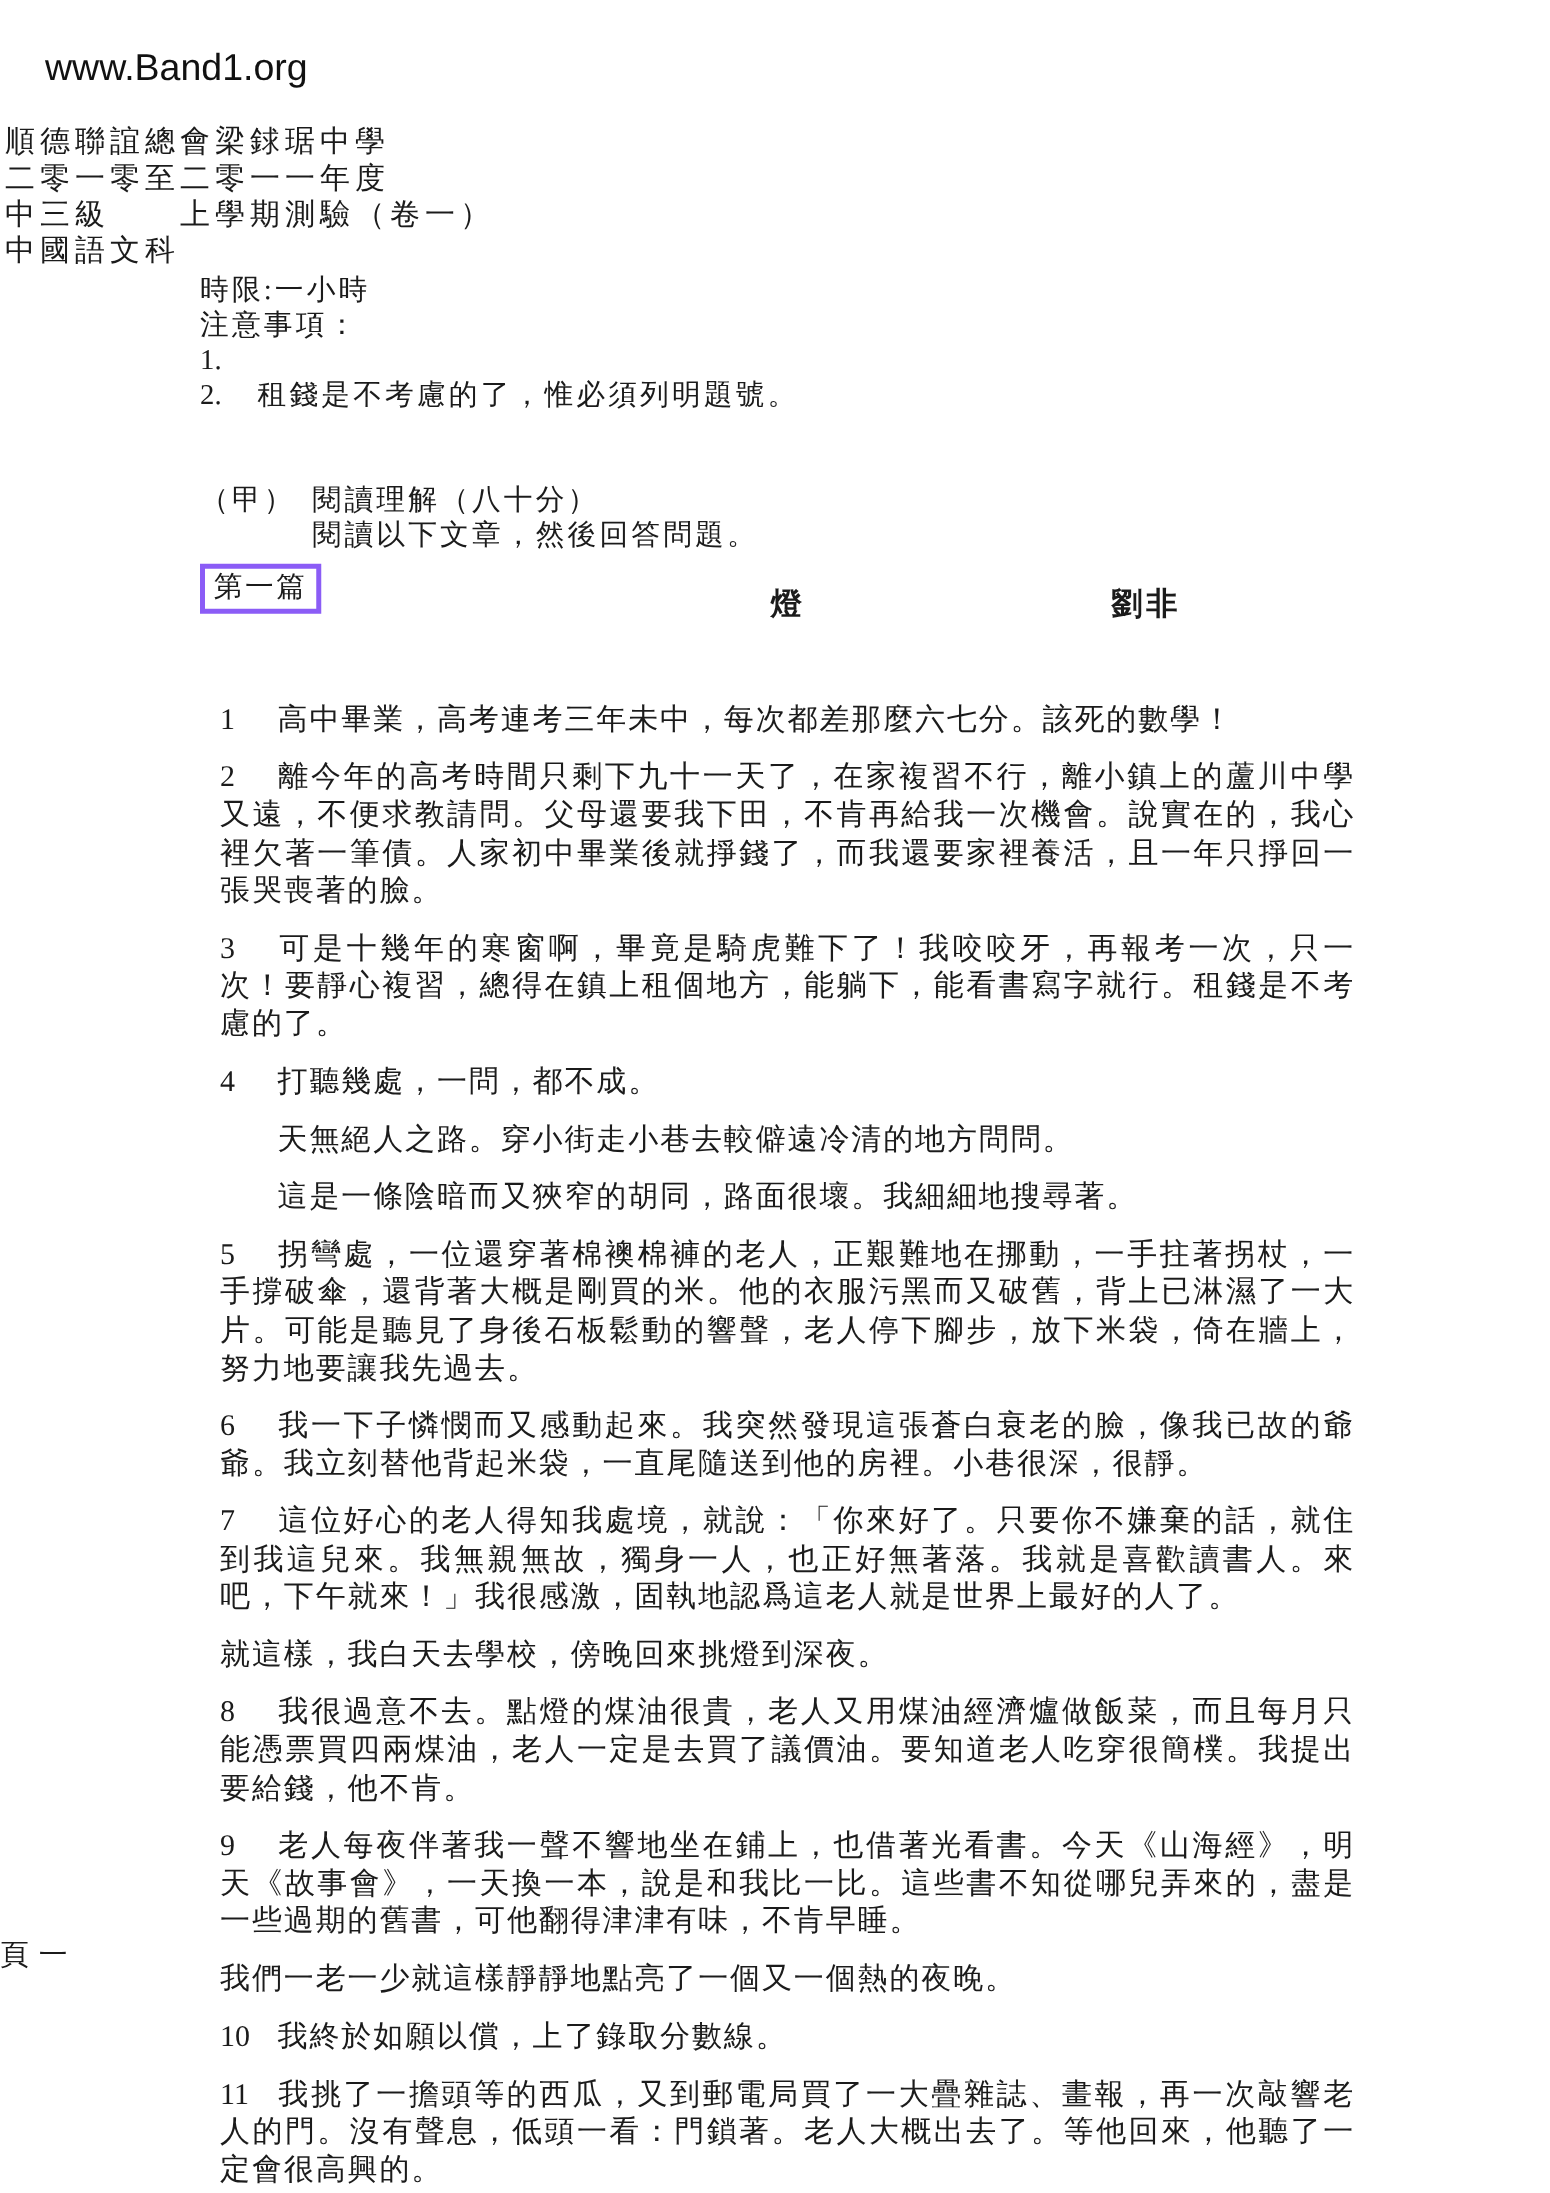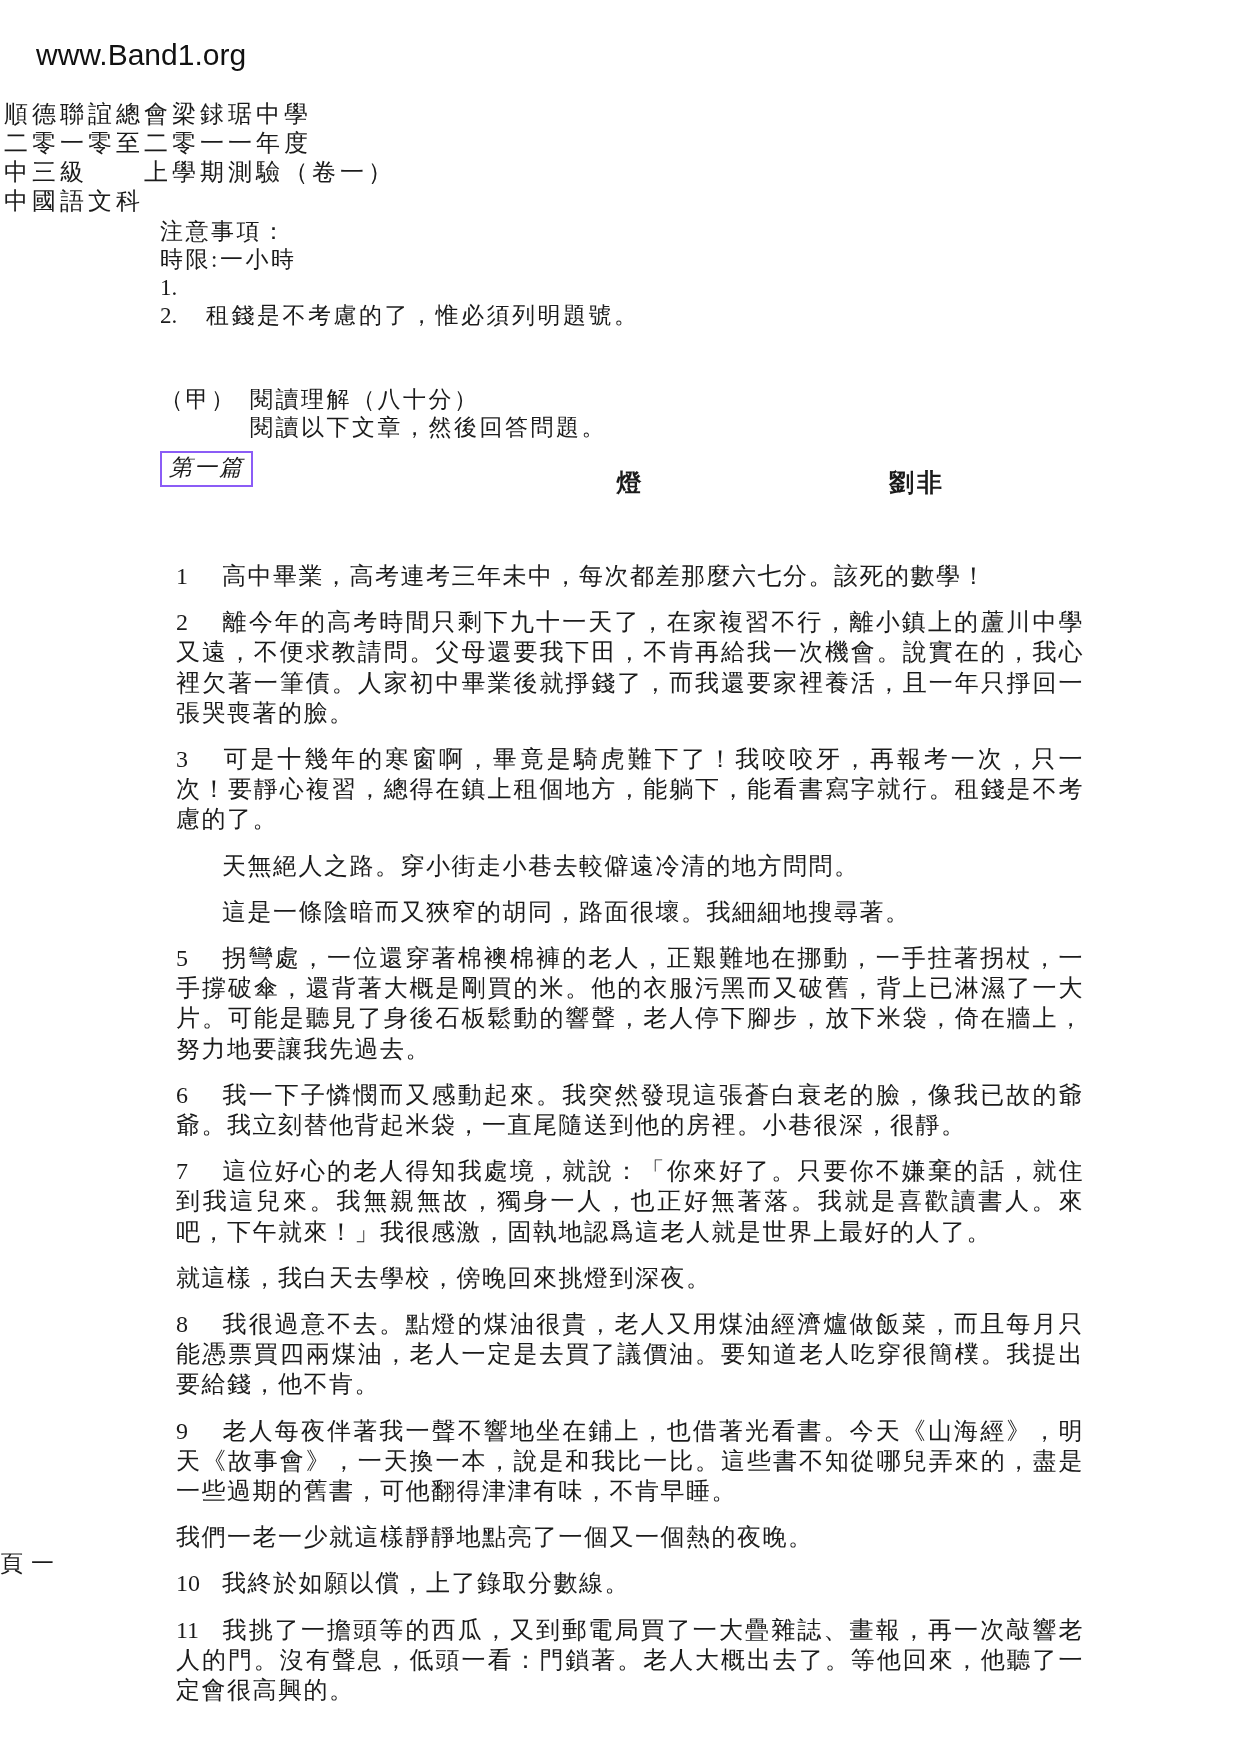--- a/index.html
+++ b/index.html
@@ -28,22 +28,22 @@
     font-family:"Liberation Serif","DejaVu Serif",serif;
   }
   .section{
     position:absolute;left:160px;top:386px;width:960px;
     font-size:23px;line-height:28px;letter-spacing:2.5px;
   }
   .section-line{display:flex;}
   .section-label{flex:0 0 90px;}
   .section-instruction{padding-left:90px;}
   .passage-tag{
-    display:inline-block;border:2px solid #8b5cf6;
-    padding:1px 7px 3px 7px;margin-top:9px;letter-spacing:2px;font-style:italic;
+    display:inline-block;border:4px solid #8b5cf6;
+    padding:1px 7px 3px 7px;margin-top:9px;letter-spacing:2px;
   }
   .title-line{
     position:absolute;left:160px;top:466px;width:940px;height:34px;
     font-size:25px;font-weight:bold;
   }
   .psg-title{position:absolute;left:0;width:100%;text-align:center;letter-spacing:2px;}
   .psg-author{position:absolute;right:155px;top:0;letter-spacing:3px;}
   .psg-body{
     position:absolute;left:160px;top:545px;width:940px;
     font-size:24px;line-height:30.2px;letter-spacing:1.5px;
@@ -63,22 +63,22 @@
 <div class="watermark">www.Band1.org</div>
 
 <div class="header">
   <div>順德聯誼總會梁銶琚中學</div>
   <div>二零一零至二零一一年度</div>
   <div>中三級　　上學期測驗（卷一）</div>
   <div>中國語文科</div>
 </div>
 
 <div class="info">
+  <div>時限:一小時</div>
   <div>注意事項：</div>
-  <div>時限:一小時</div>
   <div id="notes-list">
       <div class="note-row">
         <span class="note-num">1.</span>
       </div>
       <div class="note-row">
         <span class="note-num">2.</span>
         <span>租錢是不考慮的了，惟必須列明題號。</span>
       </div>
     </div>
 </div>
@@ -94,20 +94,21 @@
 
 <div class="title-line">
   <div class="psg-title">燈</div>
   <div class="psg-author">劉非</div>
 </div>
 
 <div class="psg-body" id="passage-body">
     <div class="para"><span class="pnum">1</span>高中畢業，高考連考三年未中，每次都差那麼六七分。該死的數學！</div>
     <div class="para"><span class="pnum">2</span>離今年的高考時間只剩下九十一天了，在家複習不行，離小鎮上的蘆川中學又遠，不便求教請問。父母還要我下田，不肯再給我一次機會。說實在的，我心裡欠著一筆債。人家初中畢業後就掙錢了，而我還要家裡養活，且一年只掙回一張哭喪著的臉。</div>
     <div class="para"><span class="pnum">3</span>可是十幾年的寒窗啊，畢竟是騎虎難下了！我咬咬牙，再報考一次，只一次！要靜心複習，總得在鎮上租個地方，能躺下，能看書寫字就行。租錢是不考慮的了。</div>
+    <div class="para"><span class="pnum">4</span>打聽幾處，一問，都不成。</div>
     <div class="para indent">天無絕人之路。穿小街走小巷去較僻遠冷清的地方問問。</div>
     <div class="para indent">這是一條陰暗而又狹窄的胡同，路面很壞。我細細地搜尋著。</div>
     <div class="para"><span class="pnum">5</span>拐彎處，一位還穿著棉襖棉褲的老人，正艱難地在挪動，一手拄著拐杖，一手撐破傘，還背著大概是剛買的米。他的衣服污黑而又破舊，背上已淋濕了一大片。可能是聽見了身後石板鬆動的響聲，老人停下腳步，放下米袋，倚在牆上，努力地要讓我先過去。</div>
     <div class="para"><span class="pnum">6</span>我一下子憐憫而又感動起來。我突然發現這張蒼白衰老的臉，像我已故的爺爺。我立刻替他背起米袋，一直尾隨送到他的房裡。小巷很深，很靜。</div>
     <div class="para"><span class="pnum">7</span>這位好心的老人得知我處境，就說：「你來好了。只要你不嫌棄的話，就住到我這兒來。我無親無故，獨身一人，也正好無著落。我就是喜歡讀書人。來吧，下午就來！」我很感激，固執地認爲這老人就是世界上最好的人了。</div>
     <div class="para">就這樣，我白天去學校，傍晚回來挑燈到深夜。</div>
     <div class="para"><span class="pnum">8</span>我很過意不去。點燈的煤油很貴，老人又用煤油經濟爐做飯菜，而且每月只能憑票買四兩煤油，老人一定是去買了議價油。要知道老人吃穿很簡樸。我提出要給錢，他不肯。</div>
     <div class="para"><span class="pnum">9</span>老人每夜伴著我一聲不響地坐在鋪上，也借著光看書。今天《山海經》，明天《故事會》，一天換一本，說是和我比一比。這些書不知從哪兒弄來的，盡是一些過期的舊書，可他翻得津津有味，不肯早睡。</div>
     <div class="para">我們一老一少就這樣靜靜地點亮了一個又一個熱的夜晚。</div>
     <div class="para"><span class="pnum">10</span>我終於如願以償，上了錄取分數線。</div>

